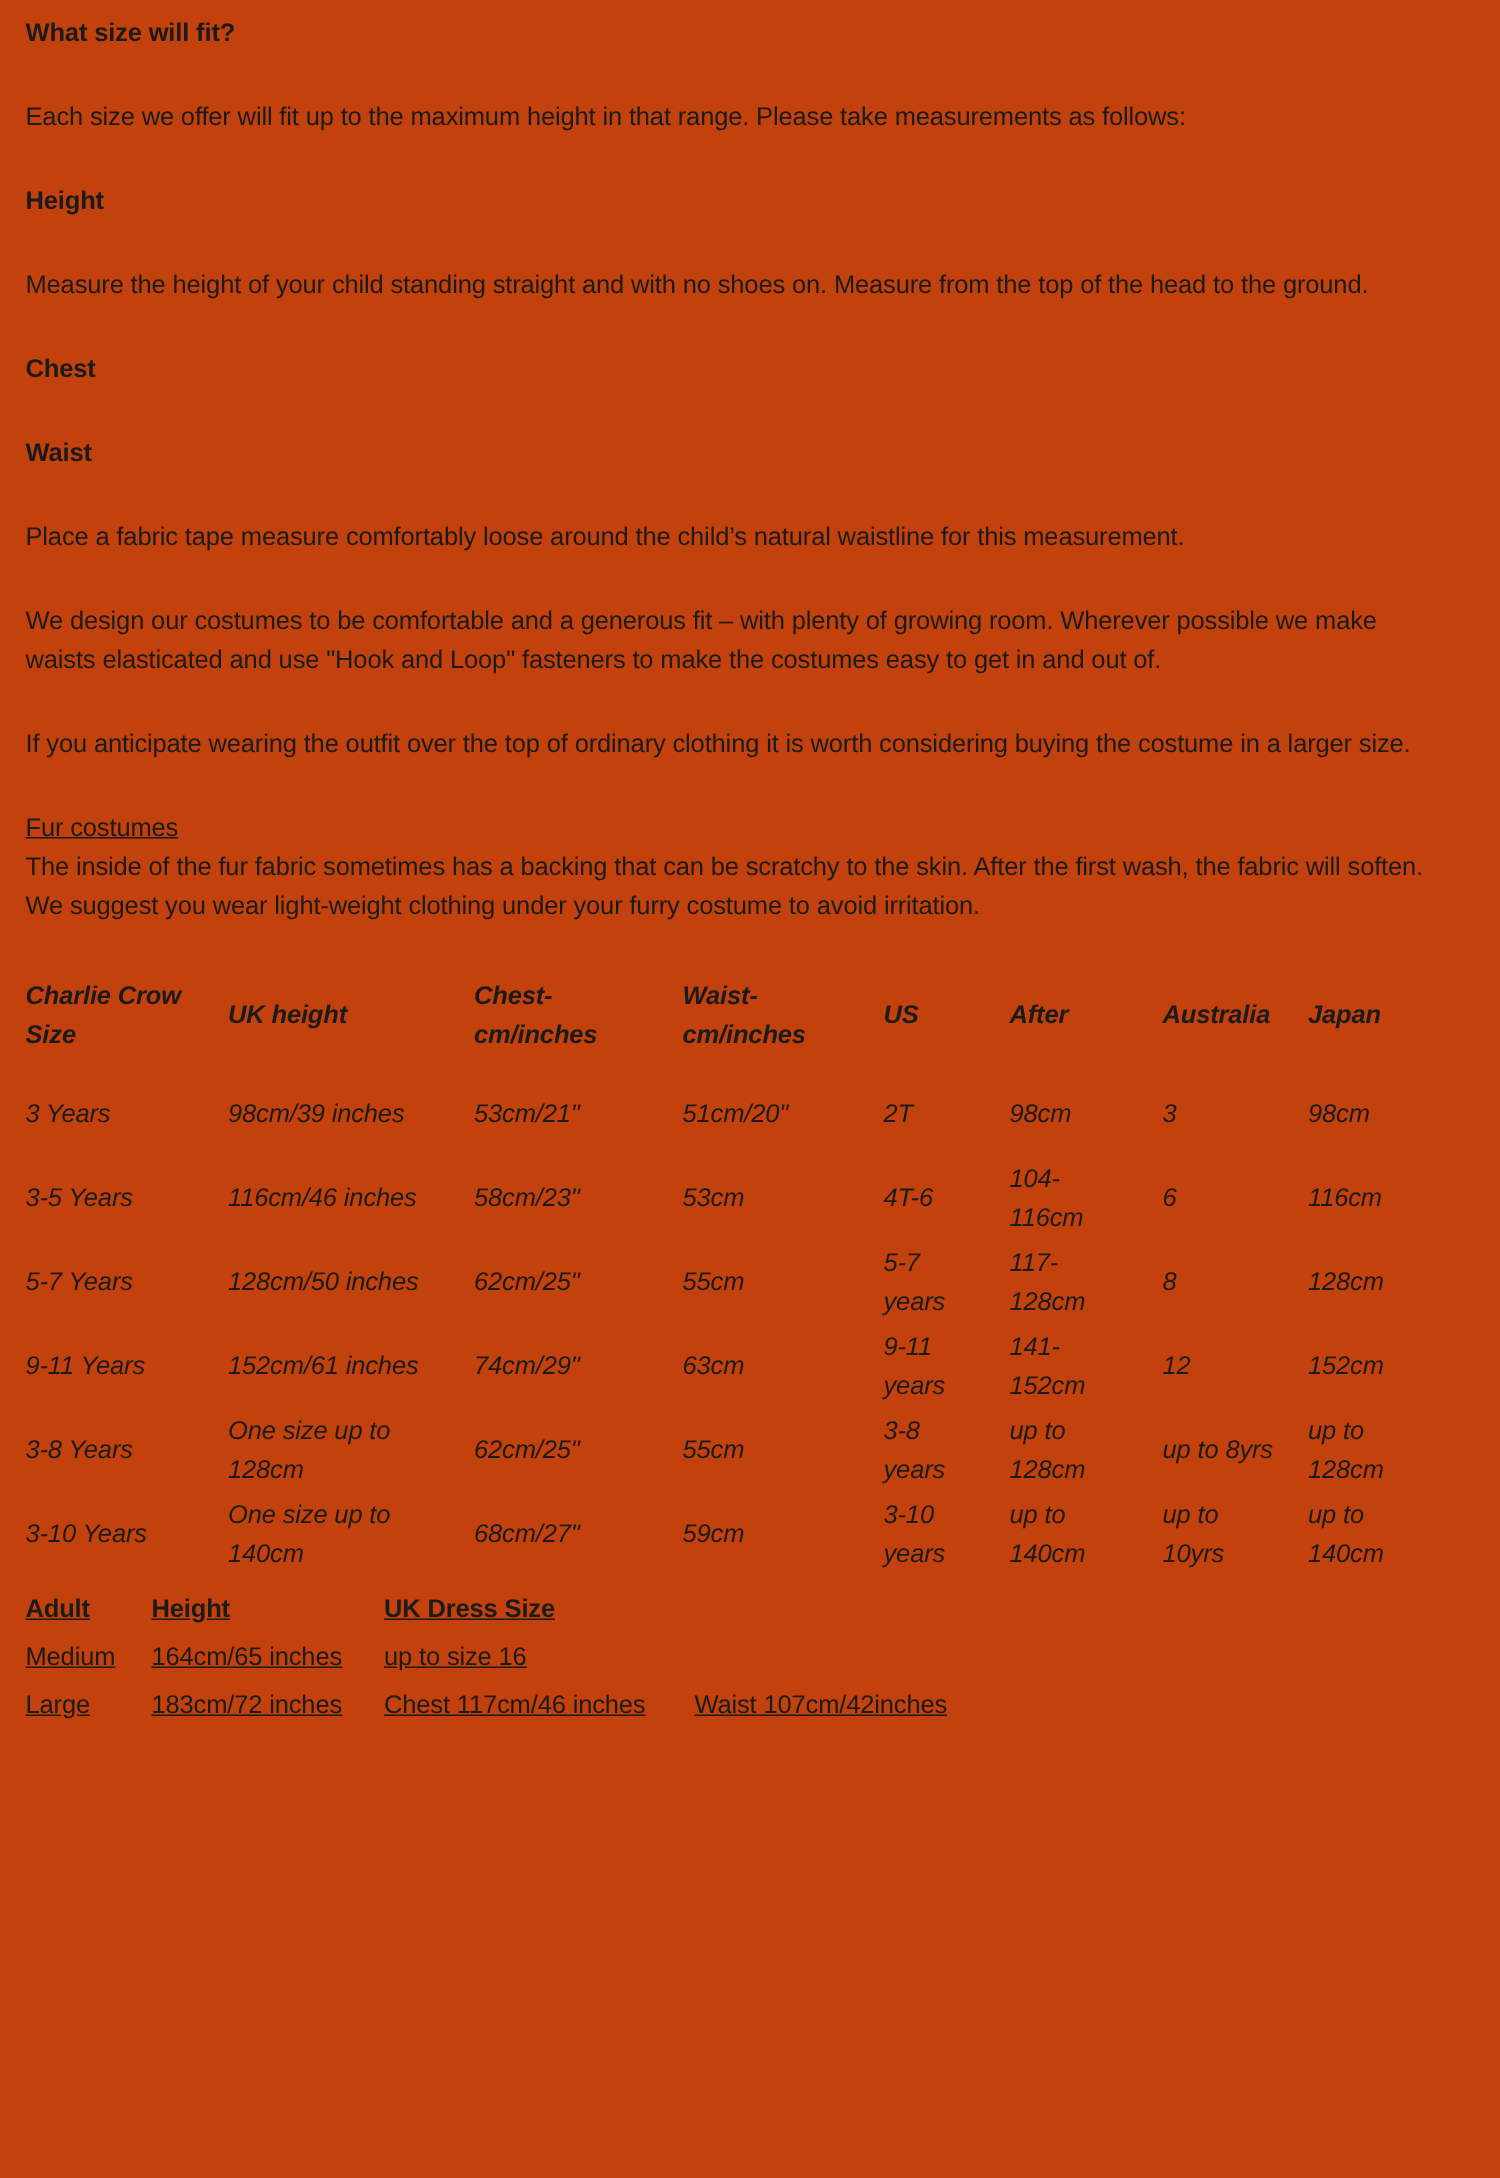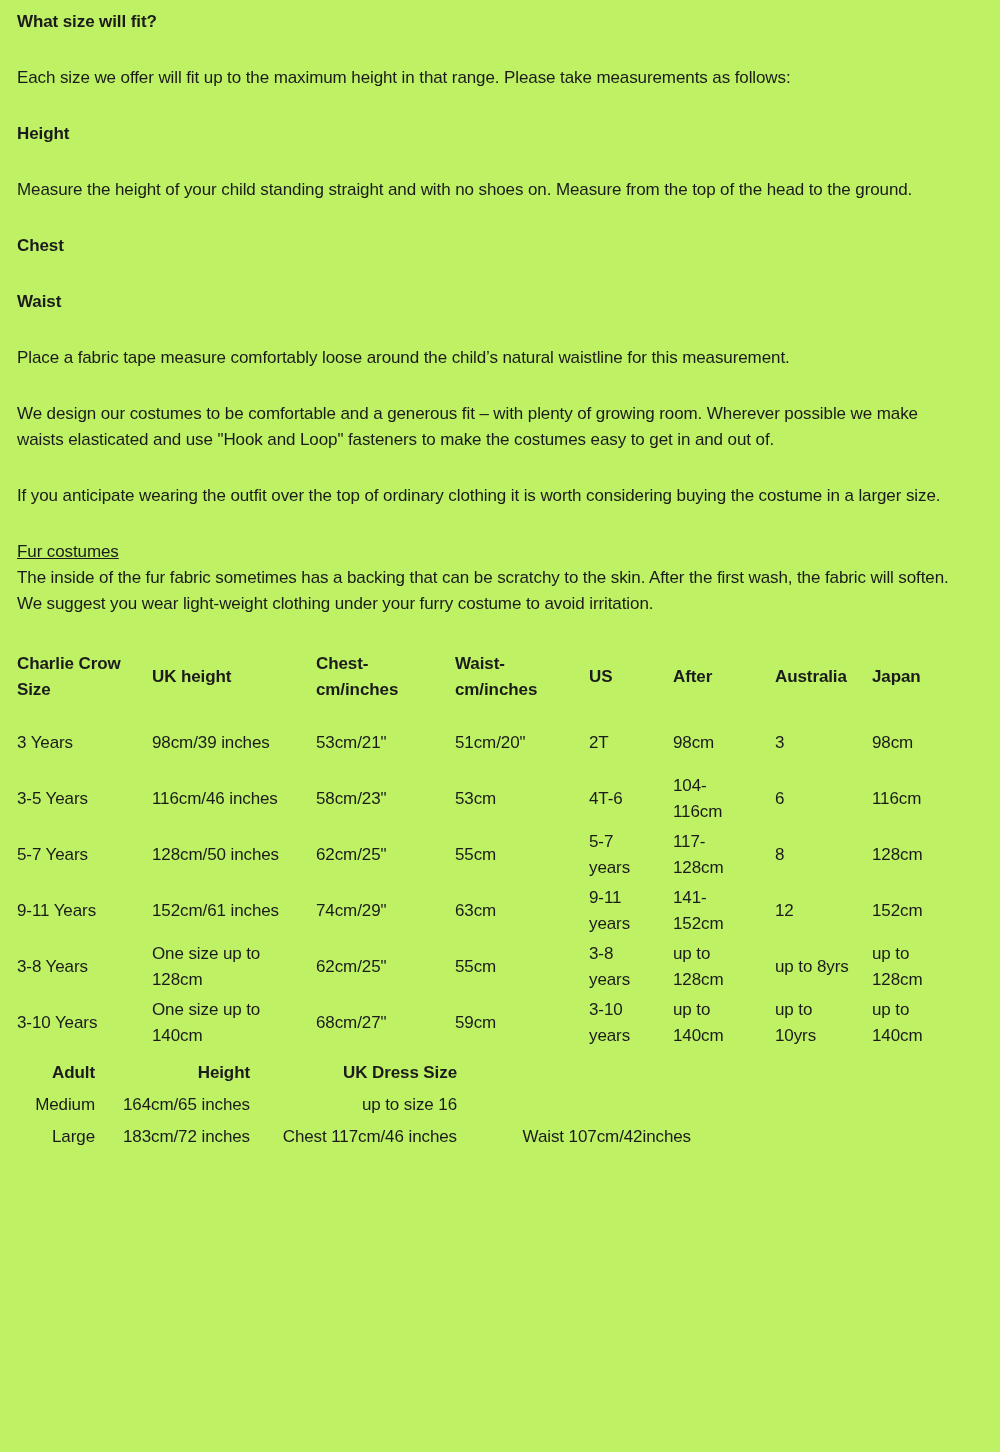--- a/index.html
+++ b/index.html
@@ -6,37 +6,38 @@
     margin: 0;
     padding: 0;
     background: #ffffff;
   }
   .page {
     position: relative;
     width: 1000px;
     height: 1452px;
     box-sizing: border-box;
     padding: 9px 30px 0 17px;
-    background: #bef264;
+    background: #c2410c;
     color: #1b1b1b;
     font-family: "Liberation Sans", "DejaVu Sans", sans-serif;
     font-size: 17px;
     line-height: 26px;
     letter-spacing: -0.1px;
     overflow: hidden;
   }
   .blk { margin: 0 0 30px 0; max-width: 952px; }
   .bold { font-weight: 700; }
   .underline { text-decoration: underline; }
   .no-gap { margin-bottom: 0; }
 
   table.size-table {
     border-collapse: collapse;
     table-layout: fixed;
     width: 952px;
+    font-style: italic;
   }
   table.size-table th, table.size-table td {
     text-align: left;
     vertical-align: middle;
     white-space: pre-line;
     padding: 0 8px 0 0;
     font-weight: 400;
   }
   table.size-table thead th {
     font-weight: 700;
@@ -46,24 +47,25 @@
   }
   table.size-table tbody tr { height: 56px; }
 
   table.adult-table {
     border-collapse: collapse;
     table-layout: fixed;
     width: 680px;
     margin-top: 6px;
   }
   table.adult-table th, table.adult-table td {
-    text-align: right;
+    text-align: left;
     vertical-align: middle;
     white-space: pre-line;
     padding: 0 6px 0 0;
+    text-decoration: underline;
   }
   table.adult-table thead th { font-weight: 700; height: 32px; }
   table.adult-table tbody tr { height: 32px; }
 </style>
 </head>
 <body>
 
 <div class="page">
 
   <p class="blk bold">What size will fit?</p>

